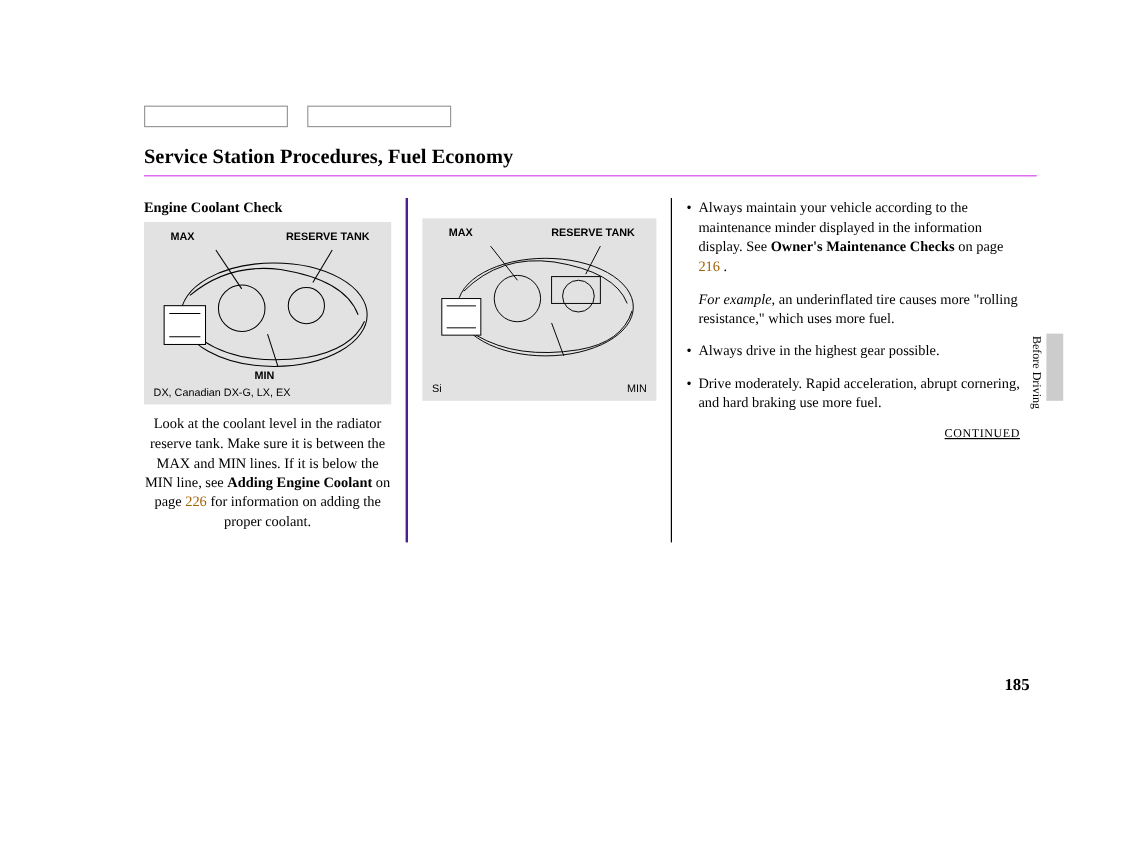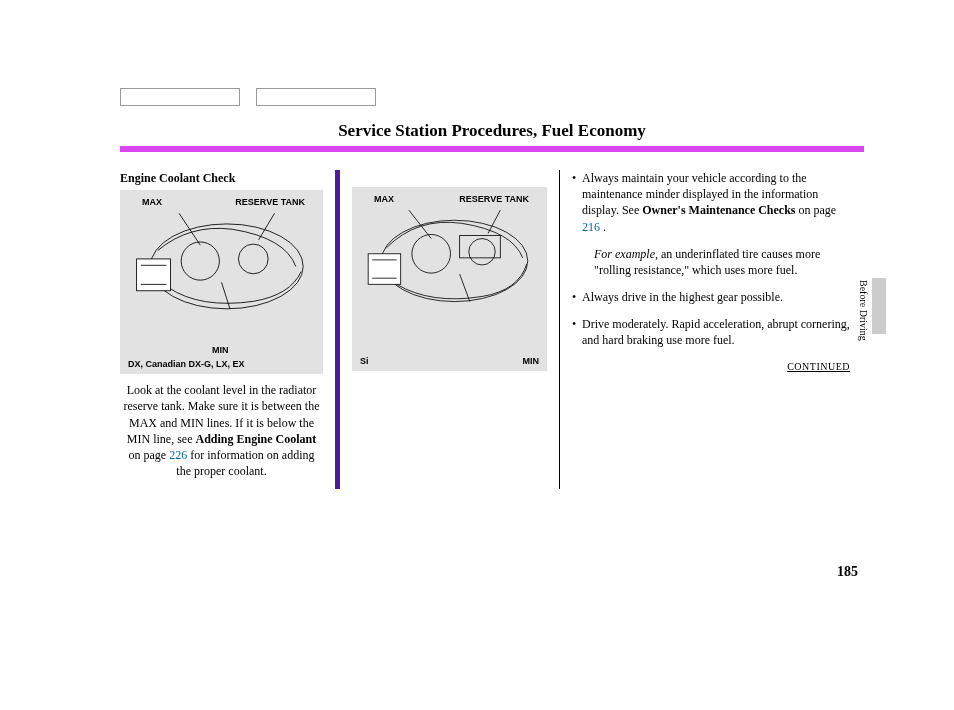--- a/index.html
+++ b/index.html
@@ -21,78 +21,78 @@
     display: flex;
     gap: 16px;
   }
   .top-box {
     border: 1px solid #999;
     width: 120px;
     height: 18px;
     background: #fff;
   }
   .page-title {
-    text-align: center;
+    text-align: left;
     font-weight: bold;
     font-size: 17px;
     margin-top: 40px;
     padding-bottom: 3px;
-    border-bottom: 6px solid #d946ef;
+    border-bottom: 1px solid #d946ef;
     margin-bottom: 18px;
   }
   .columns {
     display: flex;
     gap: 0;
   }
   .col {
     padding: 0 10px;
   }
-  .col1 { width: 220px; border-right: 5px solid #4c1d95; padding-left:0; padding-right:12px;}
+  .col1 { width: 220px; border-right: 2px solid #4c1d95; padding-left:0; padding-right:12px;}
   .col2 { width: 220px; border-right: 1px solid #000; padding-left:12px; padding-right:12px;}
   .col3 { width: 290px; padding-left:12px; padding-right:0;}
   .section-head {
     font-weight: bold;
     font-size: 12px;
     margin-bottom: 4px;
   }
   .figure {
     background: #e2e2e2;
     width: 100%;
-    height: 184px;
+    height: 152px;
     position: relative;
     margin-bottom: 8px;
   }
   .fig-label {
     position: absolute;
     font-family: Arial, sans-serif;
     font-weight: bold;
     font-size: 9px;
     color: #000;
   }
   .fig-caption-row {
     font-family: Arial, sans-serif;
-    font-weight: bold;
+    font-weight: normal;
     font-size: 9px;
     display: flex;
     justify-content: space-between;
     position:absolute;
     bottom:4px; left:8px; right:8px;
   }
   .engine-svg {
     position:absolute;
     top:18px; left:6px; right:6px; bottom:18px;
   }
   .para { margin-bottom: 10px; text-align: center; }
   .bold { font-weight: bold; }
   .italic { font-style: italic; }
-  .link { color: #0369a1; }
+  .link { color: #a16207; }
   ul.bullets { list-style: none; padding-left: 0; }
   ul.bullets > li { position: relative; padding-left: 10px; margin-bottom: 11px; }
   ul.bullets > li::before { content: "•"; position: absolute; left: 0; top: 0; }
-  .sub-indent { margin-left: 22px; margin-bottom:11px; }
+  .sub-indent { margin-left: 10px; margin-bottom:11px; }
   .continued {
     text-align: right;
     font-size: 10px;
     letter-spacing: 0.5px;
     margin-top: 4px;
     text-decoration: underline;
   }
   .side-tab {
     position: absolute;
     right: 68px;

